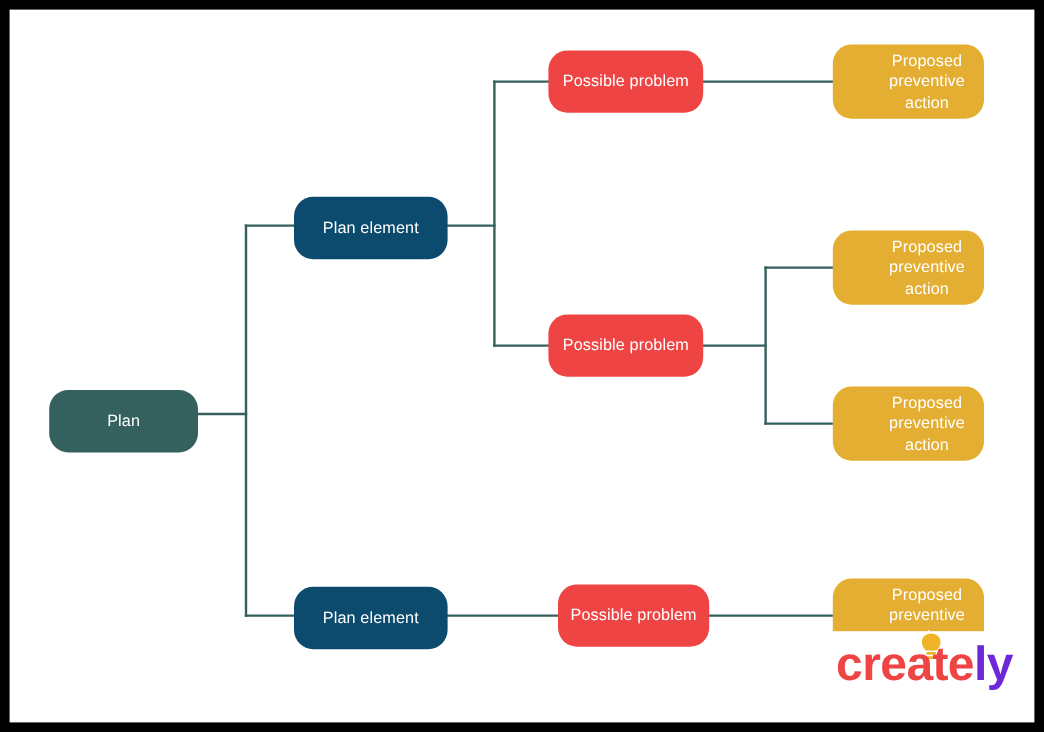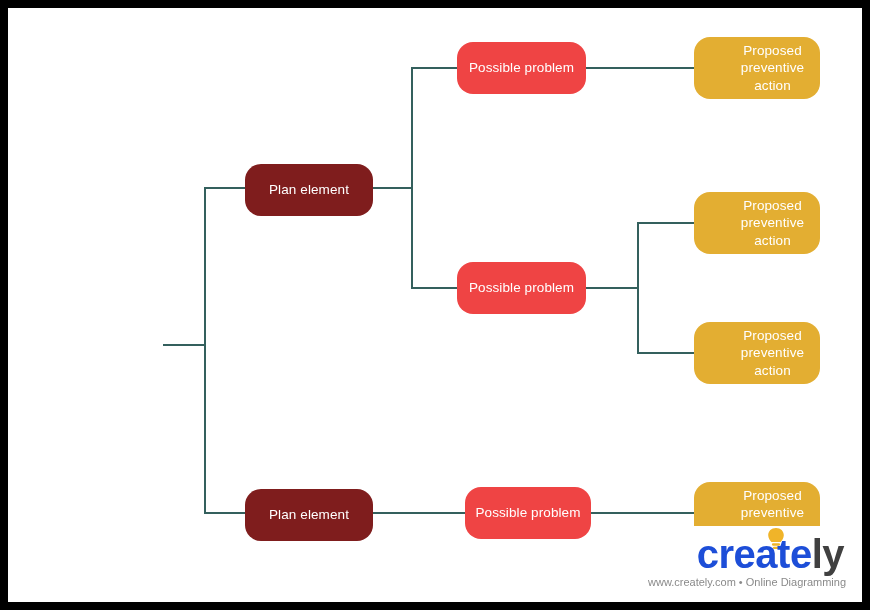--- a/index.html
+++ b/index.html
@@ -44,21 +44,21 @@
     display: flex;
     align-items: center;
     justify-content: center;
     text-align: center;
     line-height: 1.3;
     font-size: 13.5px;
     letter-spacing: .1px;
     z-index: 5;
   }
   .node.plan        { background: #34605d; }
-  .node.element     { background: #7f1d1d; }
+  .node.element     { background: #0c4a6e; }
   .node.problem     { background: #ef4444; }
   .node.action      { background: #e3ae32; padding-left: 31px; }
   .node .label { display: block; padding: 0 8px; }
 
   
   #logo {
     position: absolute;
     right: 18px;
     bottom: 14px;
     width: 196px;
@@ -70,22 +70,22 @@
     position: absolute;
     left: 0; top: 8px;
     width: 196px;
     text-align: right;
     font-size: 40px;
     font-weight: bold;
     letter-spacing: -0.5px;
     line-height: 1;
     white-space: nowrap;
   }
-  #logo-word .c-blue   { color: #1d4ed8; }
-  #logo-word .c-orange { color: #404040; }
+  #logo-word .c-blue   { color: #ef4444; }
+  #logo-word .c-orange { color: #6d28d9; }
   #bulb {
     position: absolute;
     left: 118px;
     top: 1px;
     width: 20px;
     height: 26px;
   }
   #logo-tag {
     position: absolute;
     left: 0;
@@ -124,20 +124,23 @@
         <path d="M578 280 L630 280"></path>
         <path d="M630 215 L630 345"></path>
         <path d="M630 215 L686 215"></path>
         <path d="M630 345 L686 345"></path>
 
         <path d="M365 505 L457 505"></path>
         <path d="M583 505 L686 505"></path>
       </g>
     </svg>
 
+    <div class="node plan" style="left:33px; top:317px; width:124px; height:52px;">
+      <span class="label">Plan</span>
+    </div>
 
     <div class="node element" style="left:237px; top:156px; width:128px; height:52px;">
       <span class="label">Plan element</span>
     </div>
 
     <div class="node element" style="left:237px; top:481px; width:128px; height:52px;">
       <span class="label">Plan element</span>
     </div>
 
     <div class="node problem" style="left:449px; top:34px; width:129px; height:52px;">
@@ -170,17 +173,16 @@
 
     <div id="logo">
       <svg id="bulb" viewBox="0 0 20 26">
         <path d="M10 1 C5.3 1 2.2 4.2 2.2 8.2 C2.2 11.2 4.1 13.3 5.4 15.1 L14.6 15.1 C15.9 13.3 17.8 11.2 17.8 8.2 C17.8 4.2 14.7 1 10 1 Z" fill="#f0b429"></path>
         <rect x="5.9" y="16.3" width="8.2" height="2.4" rx="1.1" fill="#f0b429"></rect>
         <rect x="6.9" y="19.8" width="6.2" height="2.3" rx="1.1" fill="#f0b429"></rect>
       </svg>
       <div id="logo-word">
         <span class="c-blue">creat</span><span class="c-blue">e</span><span class="c-orange">ly</span>
       </div>
-      <div id="logo-tag">www.creately.com • Online Diagramming</div>
     </div>
 
   </div>
 </div>
 
 </body></html>

